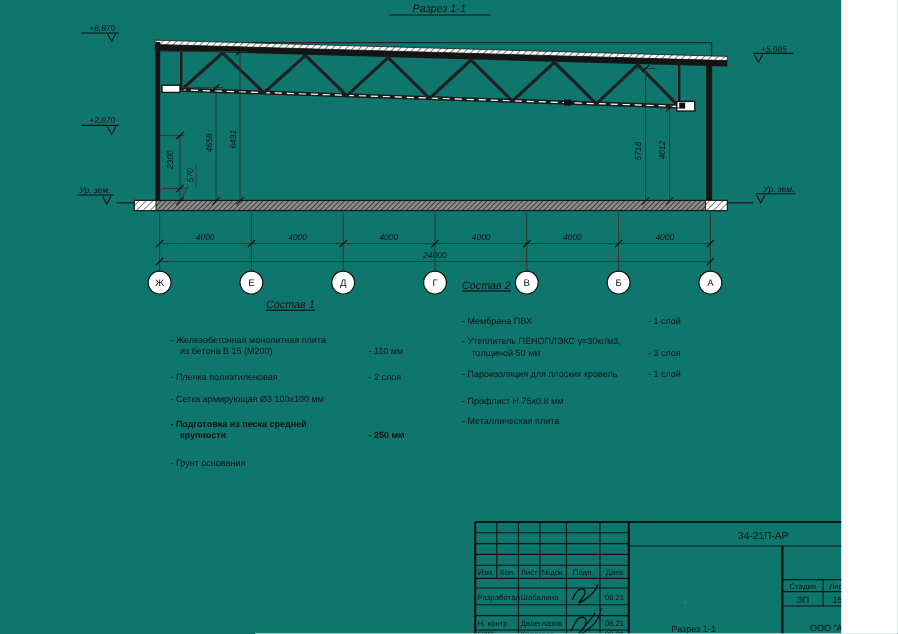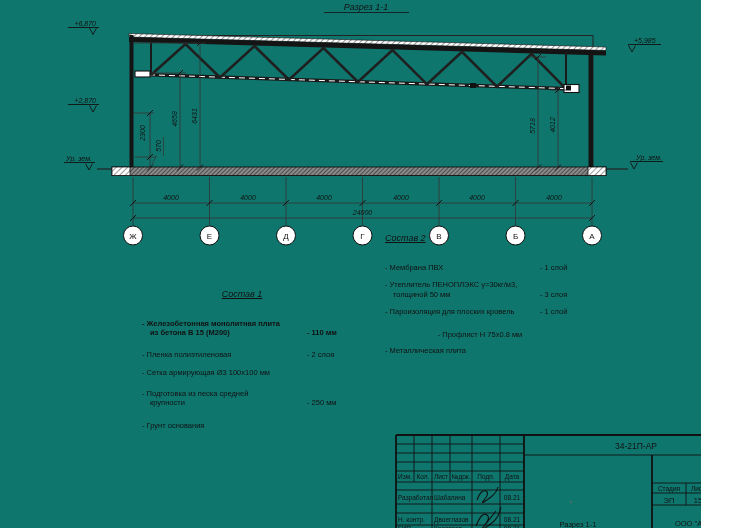--- a/index.html
+++ b/index.html
@@ -255,36 +255,36 @@
       <text class="stamp-m" x="698" y="502.5" text-anchor="middle">15</text>
       <text class="stamp-m" x="728" y="502.5" text-anchor="middle">16</text>
     </g>
 
     <text class="stamp-m" x="578" y="526.5" text-anchor="middle">Разрез 1-1</text>
     <text class="stamp-m" x="700" y="526" text-anchor="middle">ООО "Альянс"</text>
     <circle cx="571" cy="502" r="1" fill="#666"></circle>
   </g>
 </svg>
 
-<div class="comp c1" style="left:142px;top:250px;width:200px;margin-top:40px;">
+<div class="comp c1" style="left:142px;top:250px;width:200px;">
   <div class="comp-title center">Состав 1</div>
-  <div class="ci" style="margin-bottom:12px;font-weight:bold;">
+  <div class="ci" style="margin-bottom:12px;">
     <span class="nm">- Железобетонная монолитная плита
 из бетона В 15 (М200)</span>
     <span class="val">- 110 мм</span>
   </div>
   <div class="ci" style="margin-bottom:9px;">
     <span class="nm">- Пленка полиэтиленовая</span>
     <span class="val">- 2 слоя</span>
   </div>
   <div class="ci" style="margin-bottom:11px;">
     <span class="nm">- Сетка армирующая Ø3 100х100 мм</span>
     <span class="val"></span>
   </div>
-  <div class="ci" style="margin-bottom:13px;">
+  <div class="ci" style="margin-bottom:13px;font-weight:bold;">
     <span class="nm">- Подготовка из песка средней
 крупности</span>
     <span class="val">- 250 мм</span>
   </div>
   <div class="ci">
     <span class="nm">- Грунт основания</span>
     <span class="val"></span>
   </div>
 </div>
 
@@ -296,21 +296,21 @@
   </div>
   <div class="ci" style="margin-bottom:8px;">
     <span class="nm">- Утеплитель ПЕНОПЛЭКС γ=30кг/м3,
 толщиной 50 мм</span>
     <span class="val">- 3 слоя</span>
   </div>
   <div class="ci" style="margin-bottom:13px;">
     <span class="nm">- Пароизоляция для плоских кровель</span>
     <span class="val">- 1 слой</span>
   </div>
-  <div class="ci" style="margin-bottom:7px;text-align:center;">
+  <div class="ci" style="margin-bottom:7px;">
     <span class="nm">- Профлист Н 75х0.8 мм</span>
     <span class="val"></span>
   </div>
   <div class="ci">
     <span class="nm">- Металлическая плита</span>
     <span class="val"></span>
   </div>
 </div>
 
 </div>

